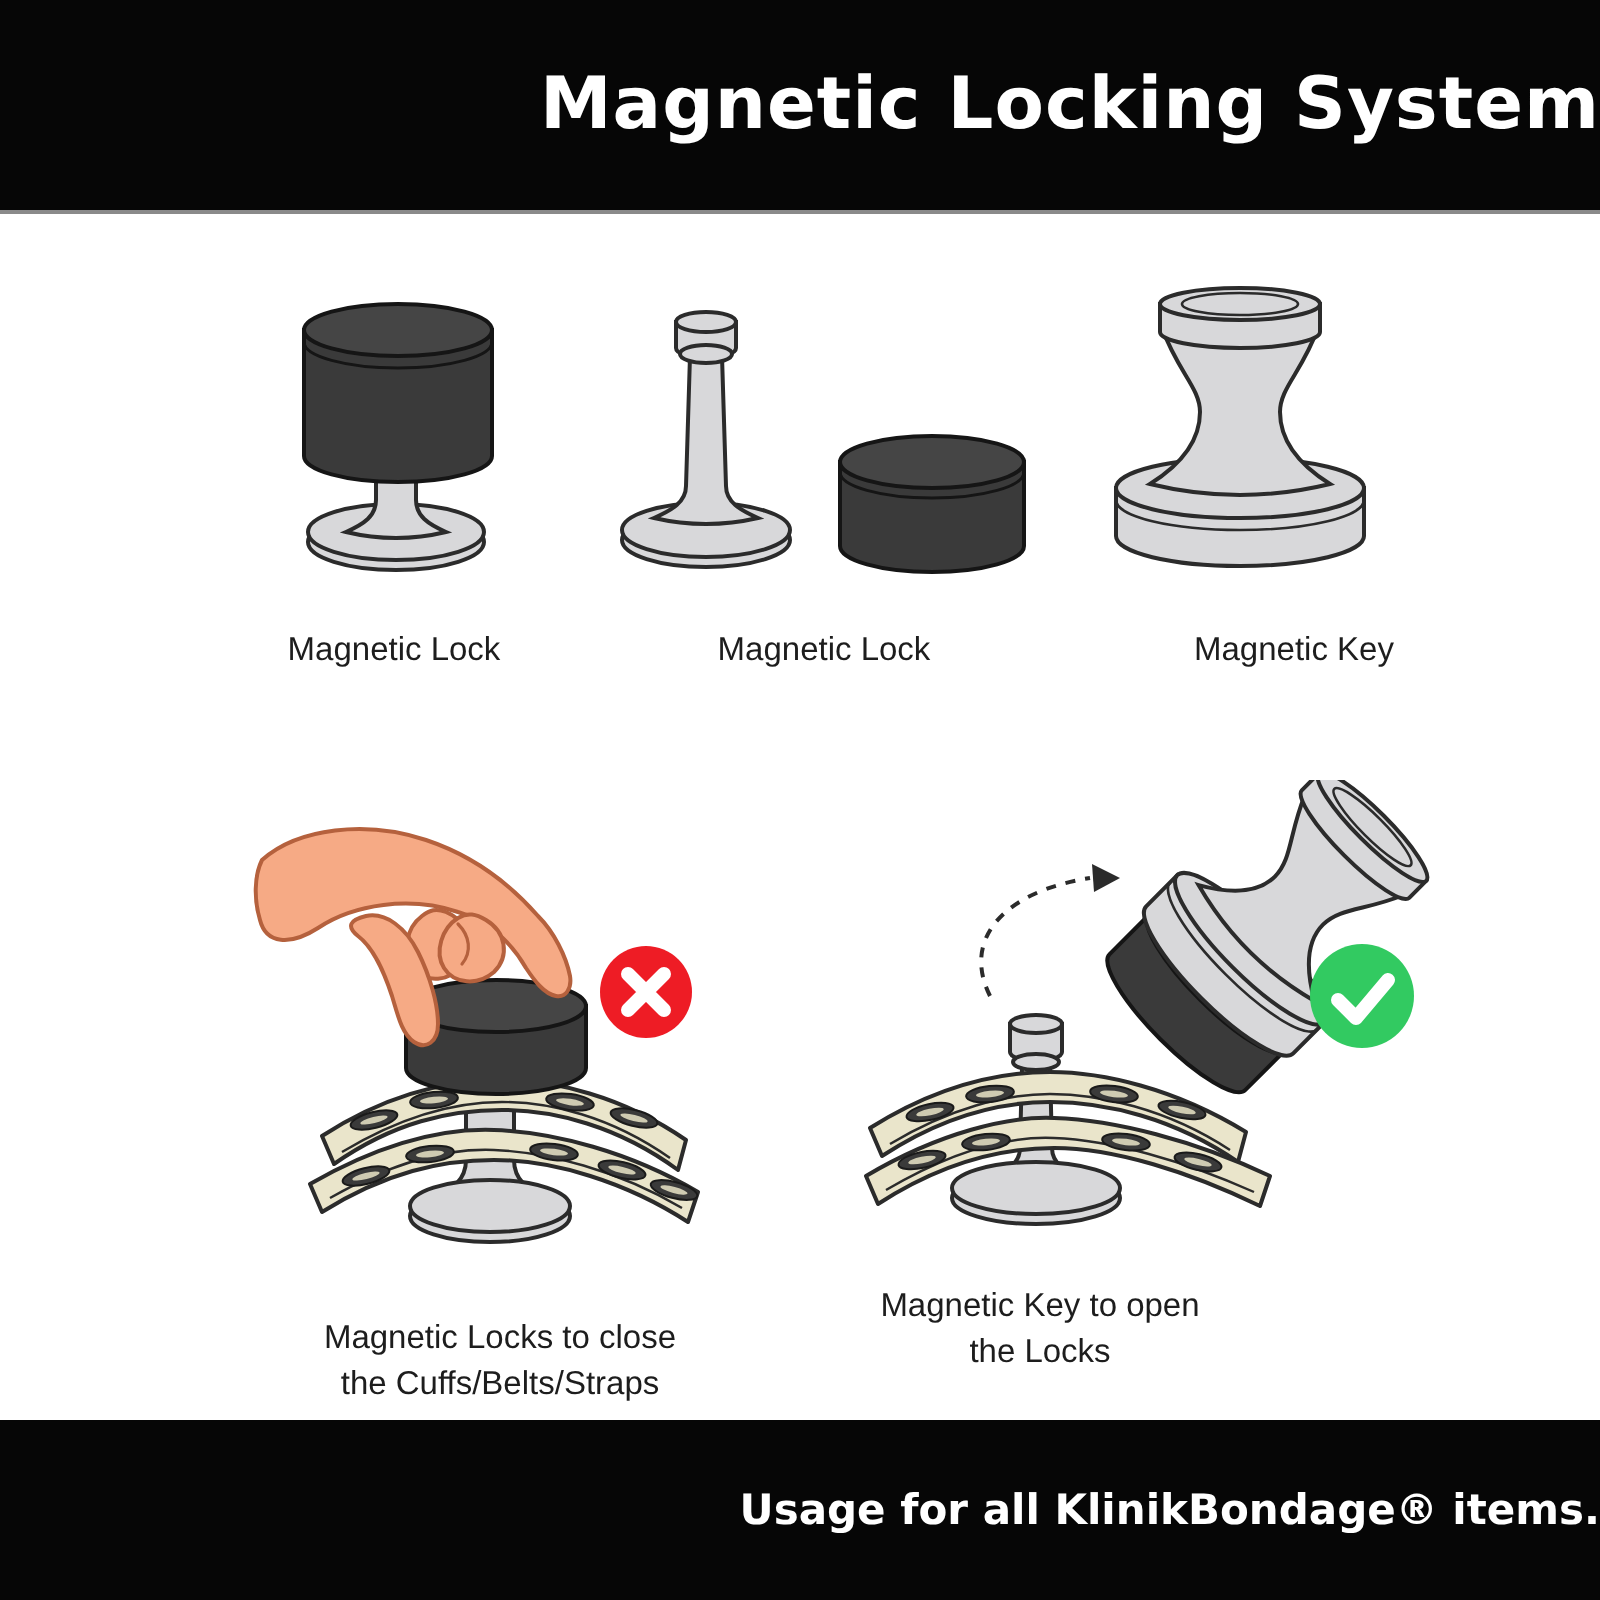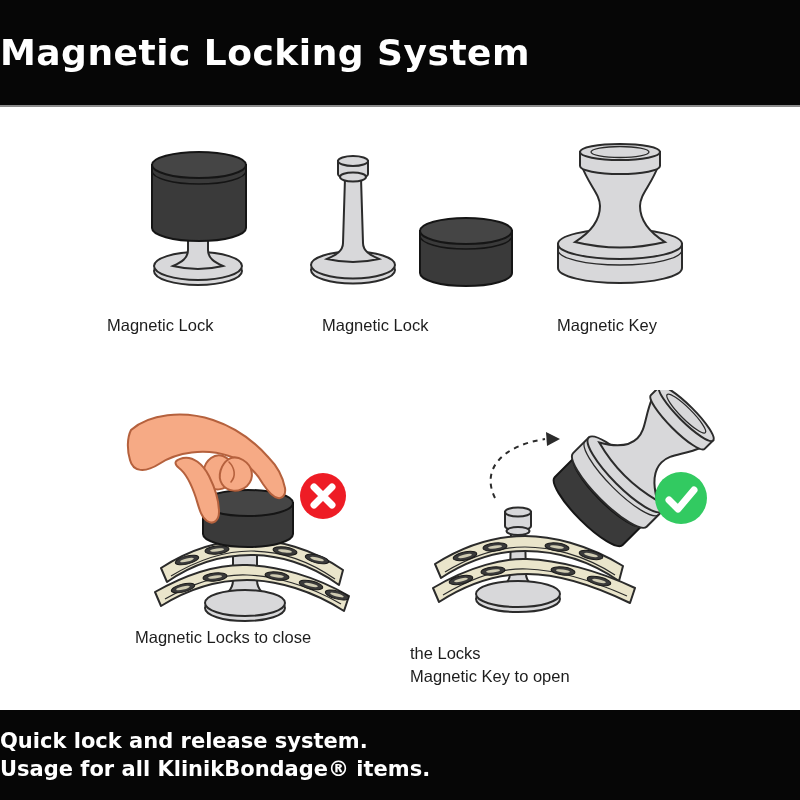--- a/index.html
+++ b/index.html
@@ -5,28 +5,28 @@
   :root{
     --header-bg:#060606; --page-bg:#ffffff; --text:#1d1d1d; --header-text:#ffffff;
     --lock-dark:#3a3a3a; --lock-dark-top:#454545; --metal:#d8d8da; --outline:#2b2b2b;
     --strap:#eae5cb; --strap-edge:#d6d2b8; --skin:#f6aa85; --skin-outline:#b5613d;
     --error-red:#ee1c25; --success-green:#32ca61;
   }
   html,body{margin:0;padding:0}
   body{width:800px;height:800px;background:var(--page-bg);position:relative;overflow:hidden;
        font-family:"Liberation Sans",sans-serif;color:var(--text)}
   .bar{position:absolute;left:0;width:800px;background:var(--header-bg);color:var(--header-text);
-       display:flex;flex-direction:column;align-items:flex-start;justify-content:center;text-align:center}
+       display:flex;flex-direction:column;align-items:flex-end;justify-content:center;text-align:center}
   .header{top:0;height:105px;border-bottom:2px solid #8a8a8a}
   .header .title{font-family:"DejaVu Sans",sans-serif;font-weight:bold;font-size:36px;letter-spacing:.5px}
   .footer{top:710px;height:90px}
   .footer div{font-family:"DejaVu Sans",sans-serif;font-weight:bold;font-size:21px;line-height:28px}
   .fig{position:absolute}
   .fig svg{display:block}
-  .fig-label{position:absolute;text-align:left;font-size:16.5px;line-height:23px;color:var(--text)}
+  .fig-label{position:absolute;text-align:center;font-size:16.5px;line-height:23px;color:var(--text)}
   
   .metal{fill:var(--metal);stroke:var(--outline);stroke-width:2}
   .dark{fill:var(--lock-dark);stroke:#151515;stroke-width:2}
   .darktop{fill:var(--lock-dark-top);stroke:#151515;stroke-width:2}
   .rim{fill:none;stroke:#151515;stroke-width:1.5}
   .mrim{fill:none;stroke:var(--outline);stroke-width:1.3}
   .strap{fill:var(--strap);stroke:var(--outline);stroke-width:2;stroke-linejoin:round}
   .strapline{fill:none;stroke:var(--outline);stroke-width:1.2}
   .eyelet{fill:#3a3a3a;stroke:#1a1a1a;stroke-width:1}
   .eyelet-slit{fill:#cfcbb2}
@@ -168,22 +168,23 @@
       <path class="skin" d="M118,60 C128,66 130,78 122,86 C114,93 102,92 97,84 C92,76 96,64 104,59 C109,56 113,57 118,60 Z"></path>
       <path class="crease" d="M104,62 C110,68 111,76 106,82"></path>
       <path class="skin" d="M58,58 C68,56 78,64 84,76 C90,88 94,102 94,112 C94,121 88,125 82,121 C76,117 74,108 71,98 C67,86 62,74 54,68 C48,63 50,60 58,58 Z"></path>
     </g>
     <g>
       <circle class="badge-x" cx="198" cy="96" r="23"></circle>
       <path class="badge-mark" d="M189,87 L207,105 M207,87 L189,105"></path>
     </g>
   </svg>
 </div>
-<div class="fig-label" style="left:135px;top:626px;width:230px">
+<div class="fig-label" style="left:135px;top:658px;width:230px">
   <div>Magnetic Locks to close</div>
+  <div>the Cuffs/Belts/Straps</div>
 </div>
 
 <div class="fig" style="left:425px;top:390px">
   <svg width="290" height="245" viewBox="0 0 290 245">
     <g>
       <path class="dash" d="M70,108 C56,80 76,56 120,49"></path>
       <polygon class="arrowhead" points="121,42 135,49 122,56"></polygon>
     </g>
     <g>
       <path class="metal" d="M86,144 L85,184 C85,192 78,196 69,200 Q93,207 117,200 C108,196 101,192 101,184 L100,144 Z"></path>
@@ -251,20 +252,19 @@
         <ellipse class="mrim" cx="55" cy="8" rx="27" ry="5.5" fill="none"></ellipse>
       </g>
     </g>
     <g>
       <circle class="badge-ok" cx="256" cy="108" r="26"></circle>
       <path class="badge-mark" d="M244,110 L253,119 L269,100"></path>
     </g>
   </svg>
 </div>
 <div class="fig-label" style="left:410px;top:642px;width:220px">
+  <div>Magnetic Key to open</div>
   <div>the Locks</div>
-  <div>Magnetic Key to open</div>
 </div>
 
 <div class="bar footer">
-  <div>Quick lock and release system.</div>
   <div>Usage for all KlinikBondage® items.</div>
 </div>
 
 </body></html>

